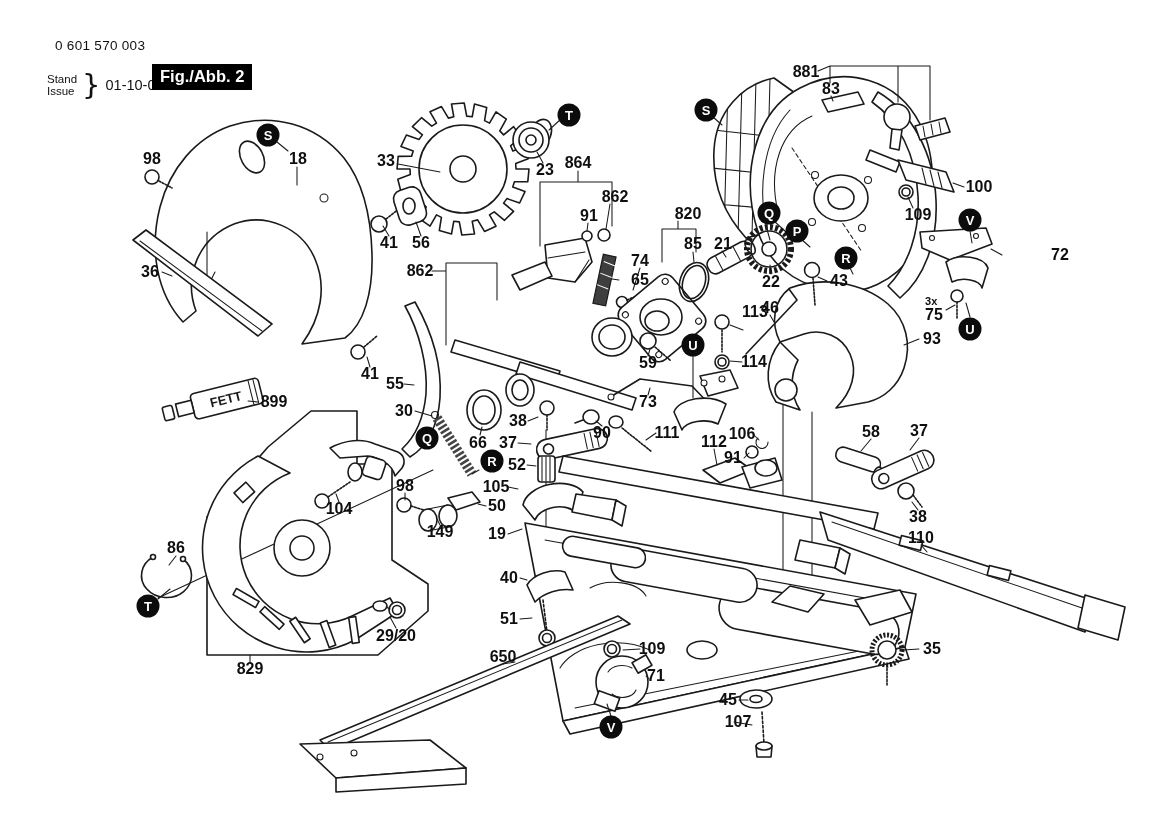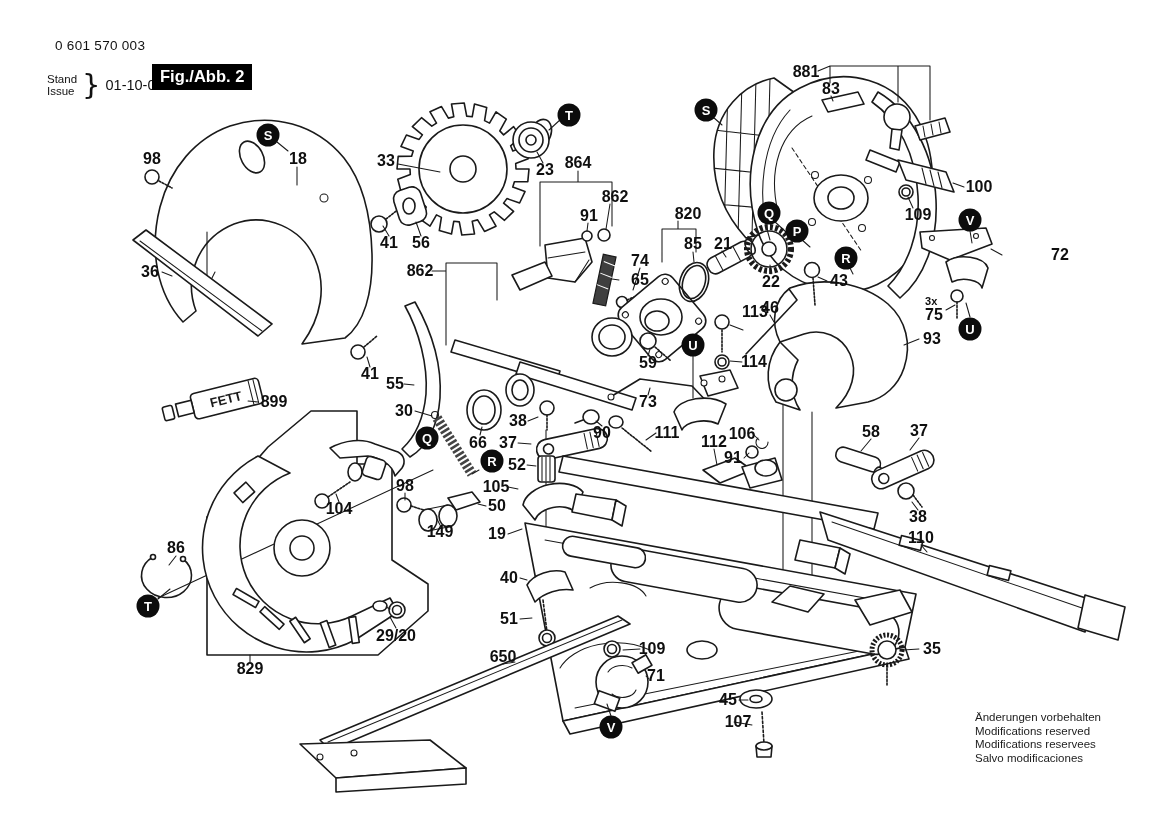--- a/index.html
+++ b/index.html
@@ -627,20 +627,14 @@
       <div class="badge" style="left: 846px; top: 258px;">R</div>
       <div class="badge" style="left: 970px; top: 220px;">V</div>
       <div class="badge" style="left: 970px; top: 329px;">U</div>
       <div class="badge" style="left: 693px; top: 345px;">U</div>
       <div class="badge" style="left: 427px; top: 438px;">Q</div>
       <div class="badge" style="left: 492px; top: 461px;">R</div>
       <div class="badge" style="left: 148px; top: 606px;">T</div>
       <div class="badge" style="left: 611px; top: 727px;">V</div>
     </div>
 
-<div class="footer-notes">
-  <div>Änderungen vorbehalten</div>
-  <div>Modifications reserved</div>
-  <div>Modifications reservees</div>
-  <div>Salvo modificaciones</div>
+
 </div>
 
-</div>
-
 </body></html>

